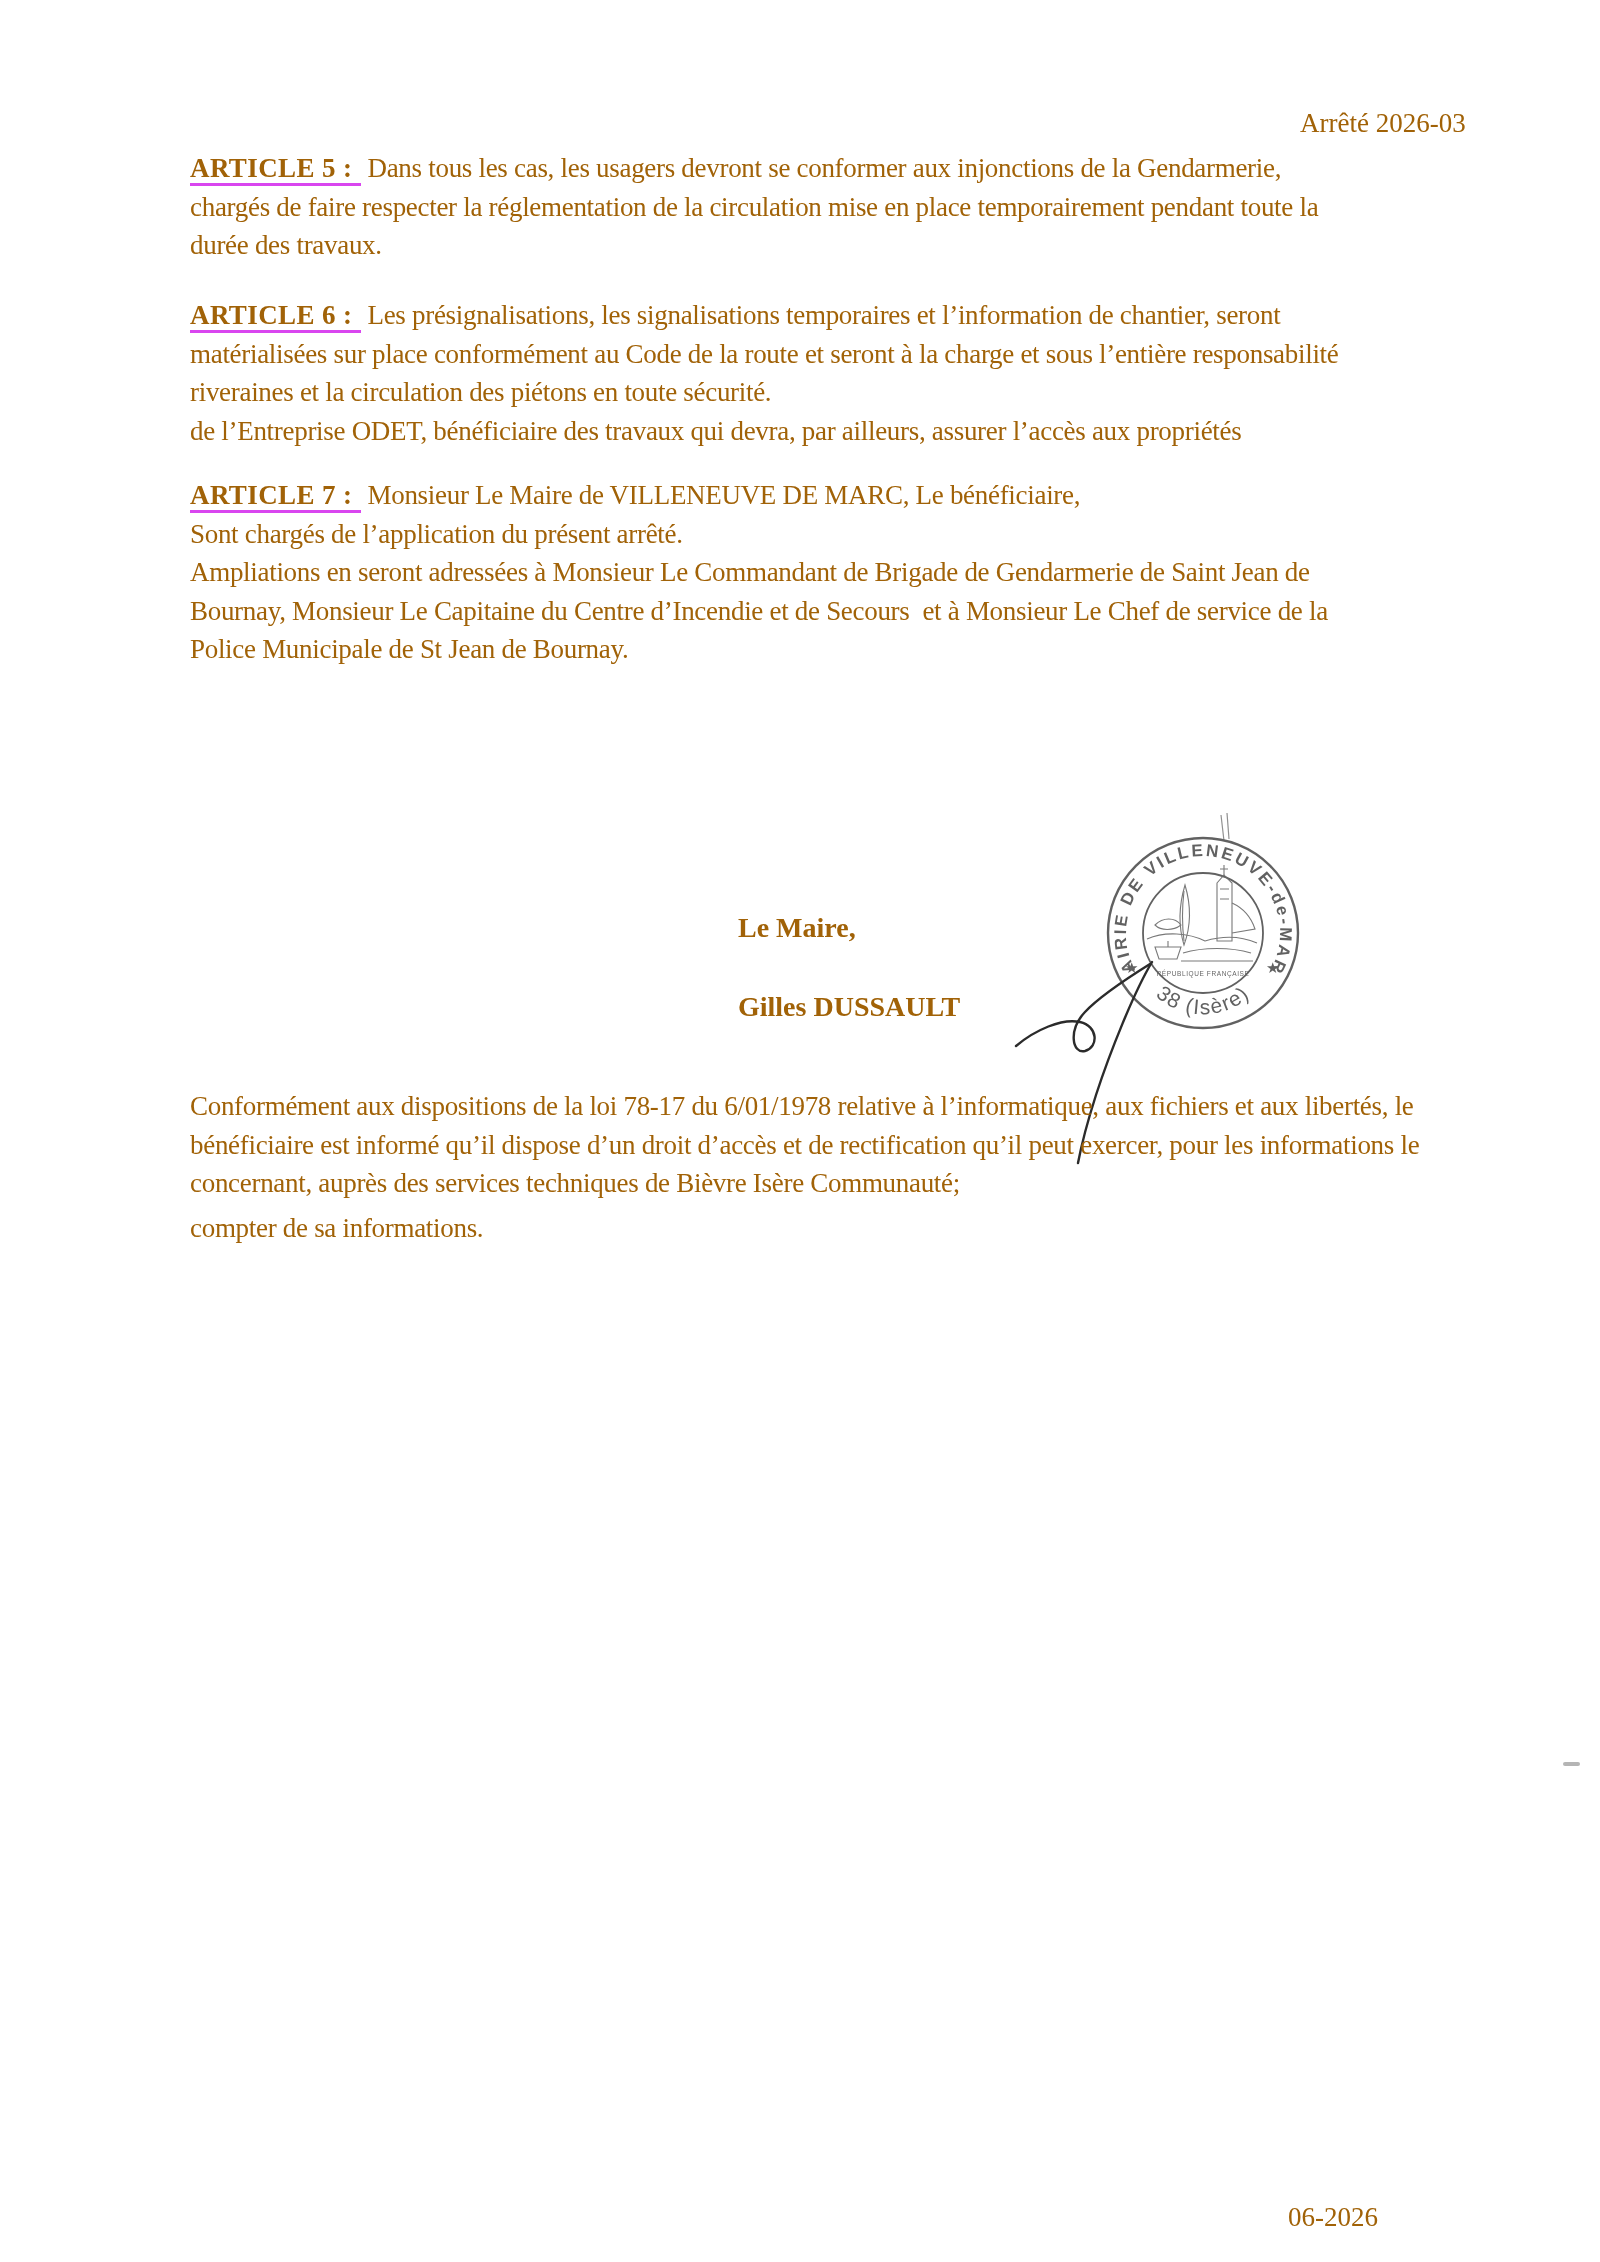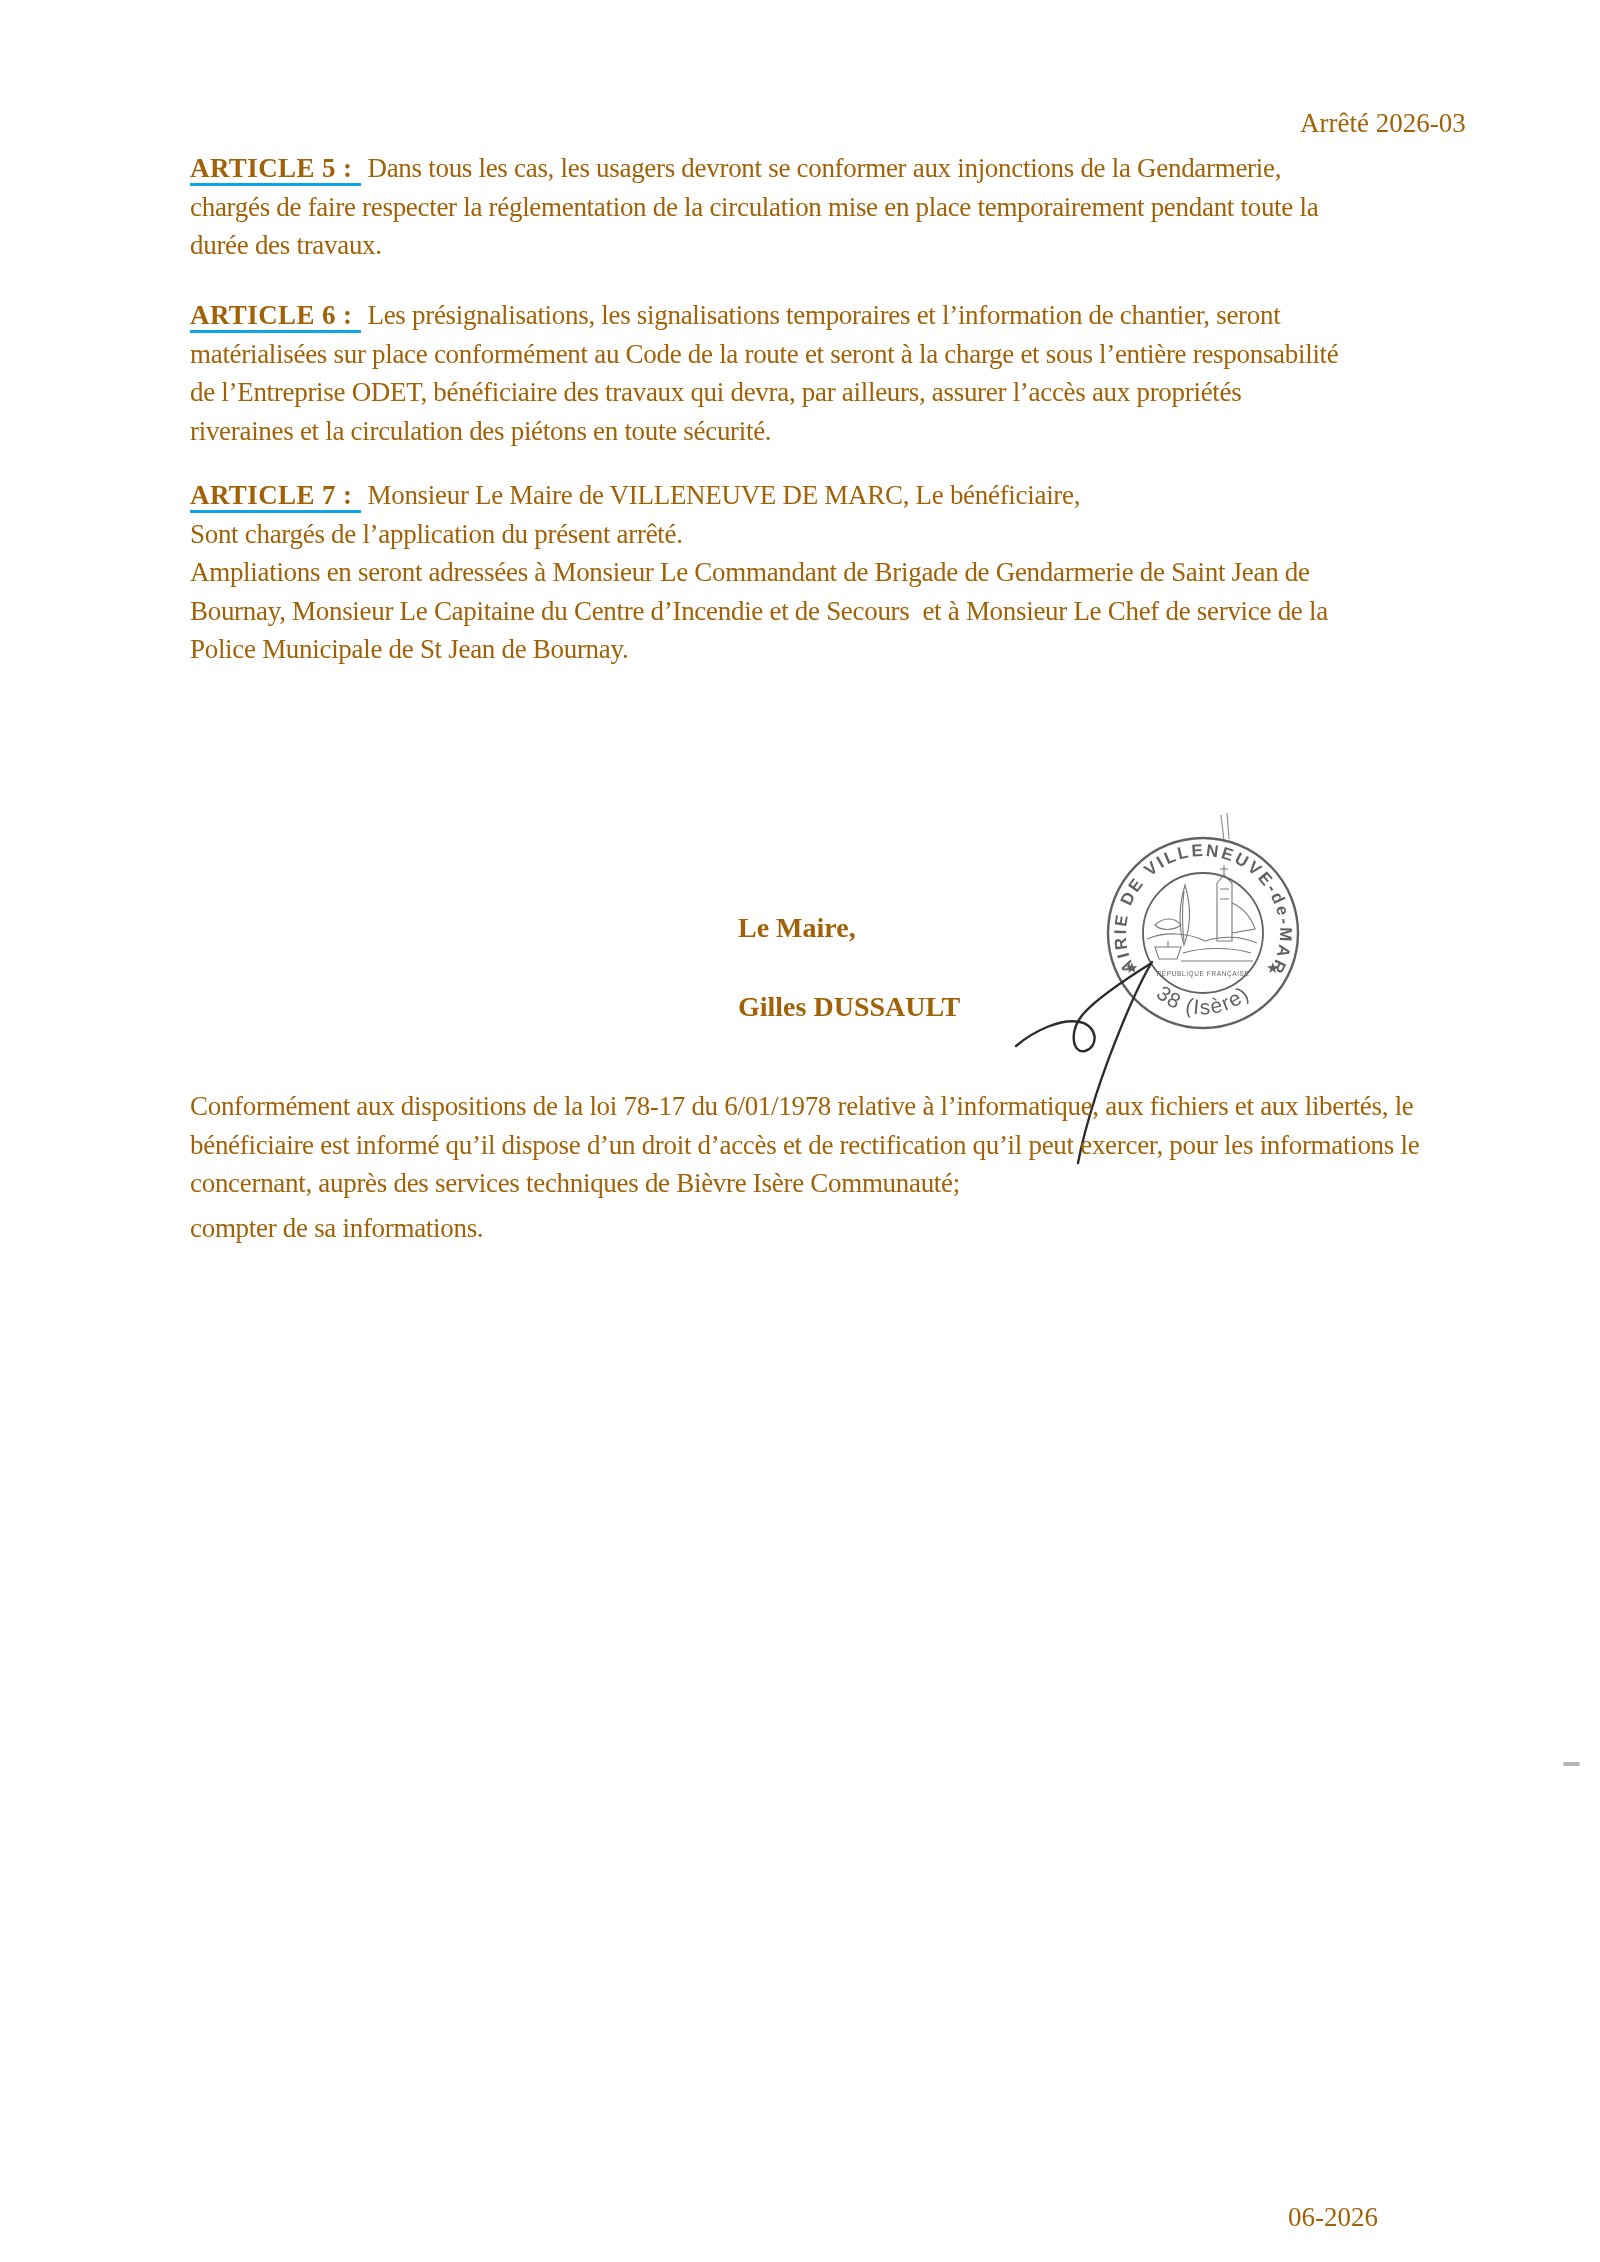--- a/index.html
+++ b/index.html
@@ -6,21 +6,21 @@
   html,body { margin:0; padding:0; background:#e8e8e8; }
   .page {
     position:relative; width:1600px; height:2262px; margin:0 auto;
     background:#ffffff; overflow:hidden;
     font-family:"Liberation Serif", serif; color:#a16207;
   }
   .para { position:absolute; left:190px; font-size:27px; line-height:38.5px; letter-spacing:-0.3px; }
   .line { white-space:pre; }
   .art-head {
     font-weight:bold; letter-spacing:0.4px;
-    border-bottom:3px solid #0ea5e9;
+    border-bottom:3px solid #d946ef;
     padding-right:9px; margin-right:6px;
   }
   .doc-ref { position:absolute; left:1300px; top:108px; font-size:27px; white-space:pre; }
   .closing { position:absolute; left:556px; top:758px; font-size:28px; white-space:pre; }
   .sig-block { position:absolute; left:738px; top:868px; font-size:28px; font-weight:bold; line-height:39px; }
   .sig-block .line { white-space:pre;margin-top:40px; }
   .stamp-svg { position:absolute; left:1085px; top:813px; width:240px; height:250px; opacity:0.82; }
   .sign-svg { position:absolute; left:1000px; top:930px; width:200px; height:250px; pointer-events:none; }
   .scan-dash { position:absolute; left:1563px; top:1762px; width:17px; height:4px; background:#b5b5b5; border-radius:2px; }
   .page-ref { position:absolute; left:1288px; top:2202px; font-size:27px; white-space:pre; }
@@ -34,22 +34,22 @@
 
   <div class="para" style="top:149px">
     <div class="line"><span class="art-head">ARTICLE 5 :</span><span>Dans tous les cas, les usagers devront se conformer aux injonctions de la Gendarmerie,</span></div>
     <div class="line">chargés de faire respecter la réglementation de la circulation mise en place temporairement pendant toute la</div>
     <div class="line">durée des travaux.</div>
   </div>
 
   <div class="para" style="top:296px">
     <div class="line"><span class="art-head">ARTICLE 6 :</span><span>Les présignalisations, les signalisations temporaires et l’information de chantier, seront</span></div>
     <div class="line">matérialisées sur place conformément au Code de la route et seront à la charge et sous l’entière responsabilité</div>
+    <div class="line">riveraines et la circulation des piétons en toute sécurité.</div>
     <div class="line">de l’Entreprise ODET, bénéficiaire des travaux qui devra, par ailleurs, assurer l’accès aux propriétés</div>
-    <div class="line">riveraines et la circulation des piétons en toute sécurité.</div>
   </div>
 
   <div class="para" style="top:476px">
     <div class="line"><span class="art-head">ARTICLE 7 :</span><span>Monsieur Le Maire de VILLENEUVE DE MARC, Le bénéficiaire,</span></div>
     <div class="line">Sont chargés de l’application du présent arrêté.</div>
     <div class="line">Ampliations en seront adressées à Monsieur Le Commandant de Brigade de Gendarmerie de Saint Jean de</div>
     <div class="line">Bournay, Monsieur Le Capitaine du Centre d’Incendie et de Secours  et à Monsieur Le Chef de service de la</div>
     <div class="line">Police Municipale de St Jean de Bournay.</div>
   </div>
 

